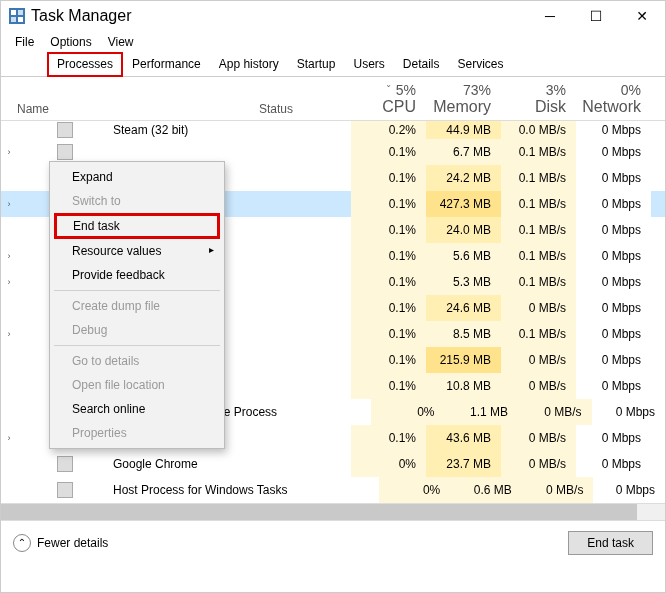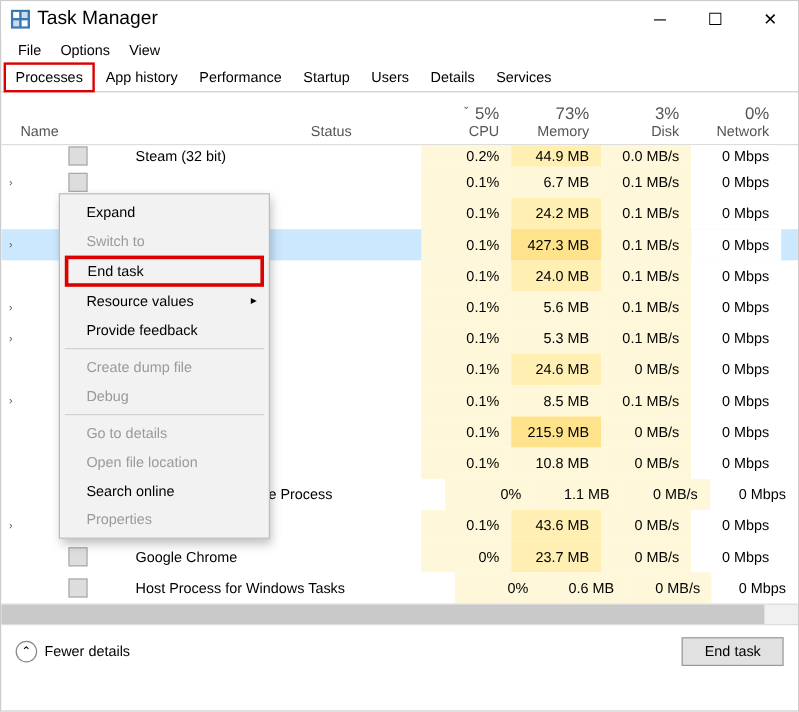--- a/index.html
+++ b/index.html
@@ -26,28 +26,28 @@
   .title-text { flex:1; font-size:16px; }
   .win-btns { display:flex; }
   .win-btn { width:46px; height:30px; display:flex; align-items:center; justify-content:center; font-size:14px; }
   
   .menubar { display:flex; padding:2px 6px 2px 6px; height:22px; align-items:center; }
   .menubar span { padding:2px 8px; }
   
   .tabs { display:flex; border-bottom:1px solid #ccc; padding-left:2px; height:24px; align-items:flex-end;}
   .tab { padding:3px 8px 4px 8px; border:1px solid transparent; cursor:default; font-size:12px;}
   .tab.active { border:1px solid #bbb; border-bottom:1px solid #fff; background:#fff; position:relative; top:1px;}
-  .tab.highlight-box { border:2px solid #d00 !important; }
+  .tab.highlight-box { border:2px solid #d00 !important;margin-left:44px; }
   
   .columns { display:flex; border-bottom:1px solid #ddd; height:44px; align-items:flex-end; }
   .col-name { flex:0 0 258px; padding:0 0 4px 16px; color:#555; }
   .col-status { flex:0 0 92px; padding-bottom:4px; color:#555;}
   .col-num { flex:0 0 75px; text-align:right; padding:2px 10px 4px 0; color:#555; position:relative;}
   .col-num .pct { font-size:14px; display:block;}
-  .col-num .lbl { font-size:12px; display:block;}
+  .col-num .lbl { font-size:16px; display:block;}
   .sort-ind { position:absolute; top:0; left:50%; transform:translateX(-50%); font-size:8px; color:#666;}
   
   .plist { overflow:hidden; }
   .row { display:flex; height:26px; align-items:center; }
   .row .exp { width:16px; text-align:center; font-size:9px; color:#555;}
   .row .icon { width:16px; height:16px; margin:0 4px; background:#ddd; border:1px solid #aaa;}
   .row .pname { flex:1; padding-right:4px; white-space:nowrap; overflow:hidden; text-overflow:ellipsis;}
   .row .status-cell { width:92px; }
   .row .num { width:75px; text-align:right; padding-right:10px; height:100%; display:flex; align-items:center; justify-content:flex-end;}
   .heat1 { background:#fff7d9; }
@@ -100,22 +100,22 @@
 </div>
 
 <div class="menubar">
   <span>File</span>
   <span>Options</span>
   <span>View</span>
 </div>
 
 <div class="tabs">
   <div class="tab active highlight-box">Processes</div>
+  <div class="tab">Performance</div>
   <div class="tab">App history</div>
-  <div class="tab">Performance</div>
   <div class="tab">Startup</div>
   <div class="tab">Users</div>
   <div class="tab">Details</div>
   <div class="tab">Services</div>
 </div>
 
 <div class="columns">
   <div class="col-name">Name</div>
   <div class="col-status">Status</div>
   <div class="col-num">

